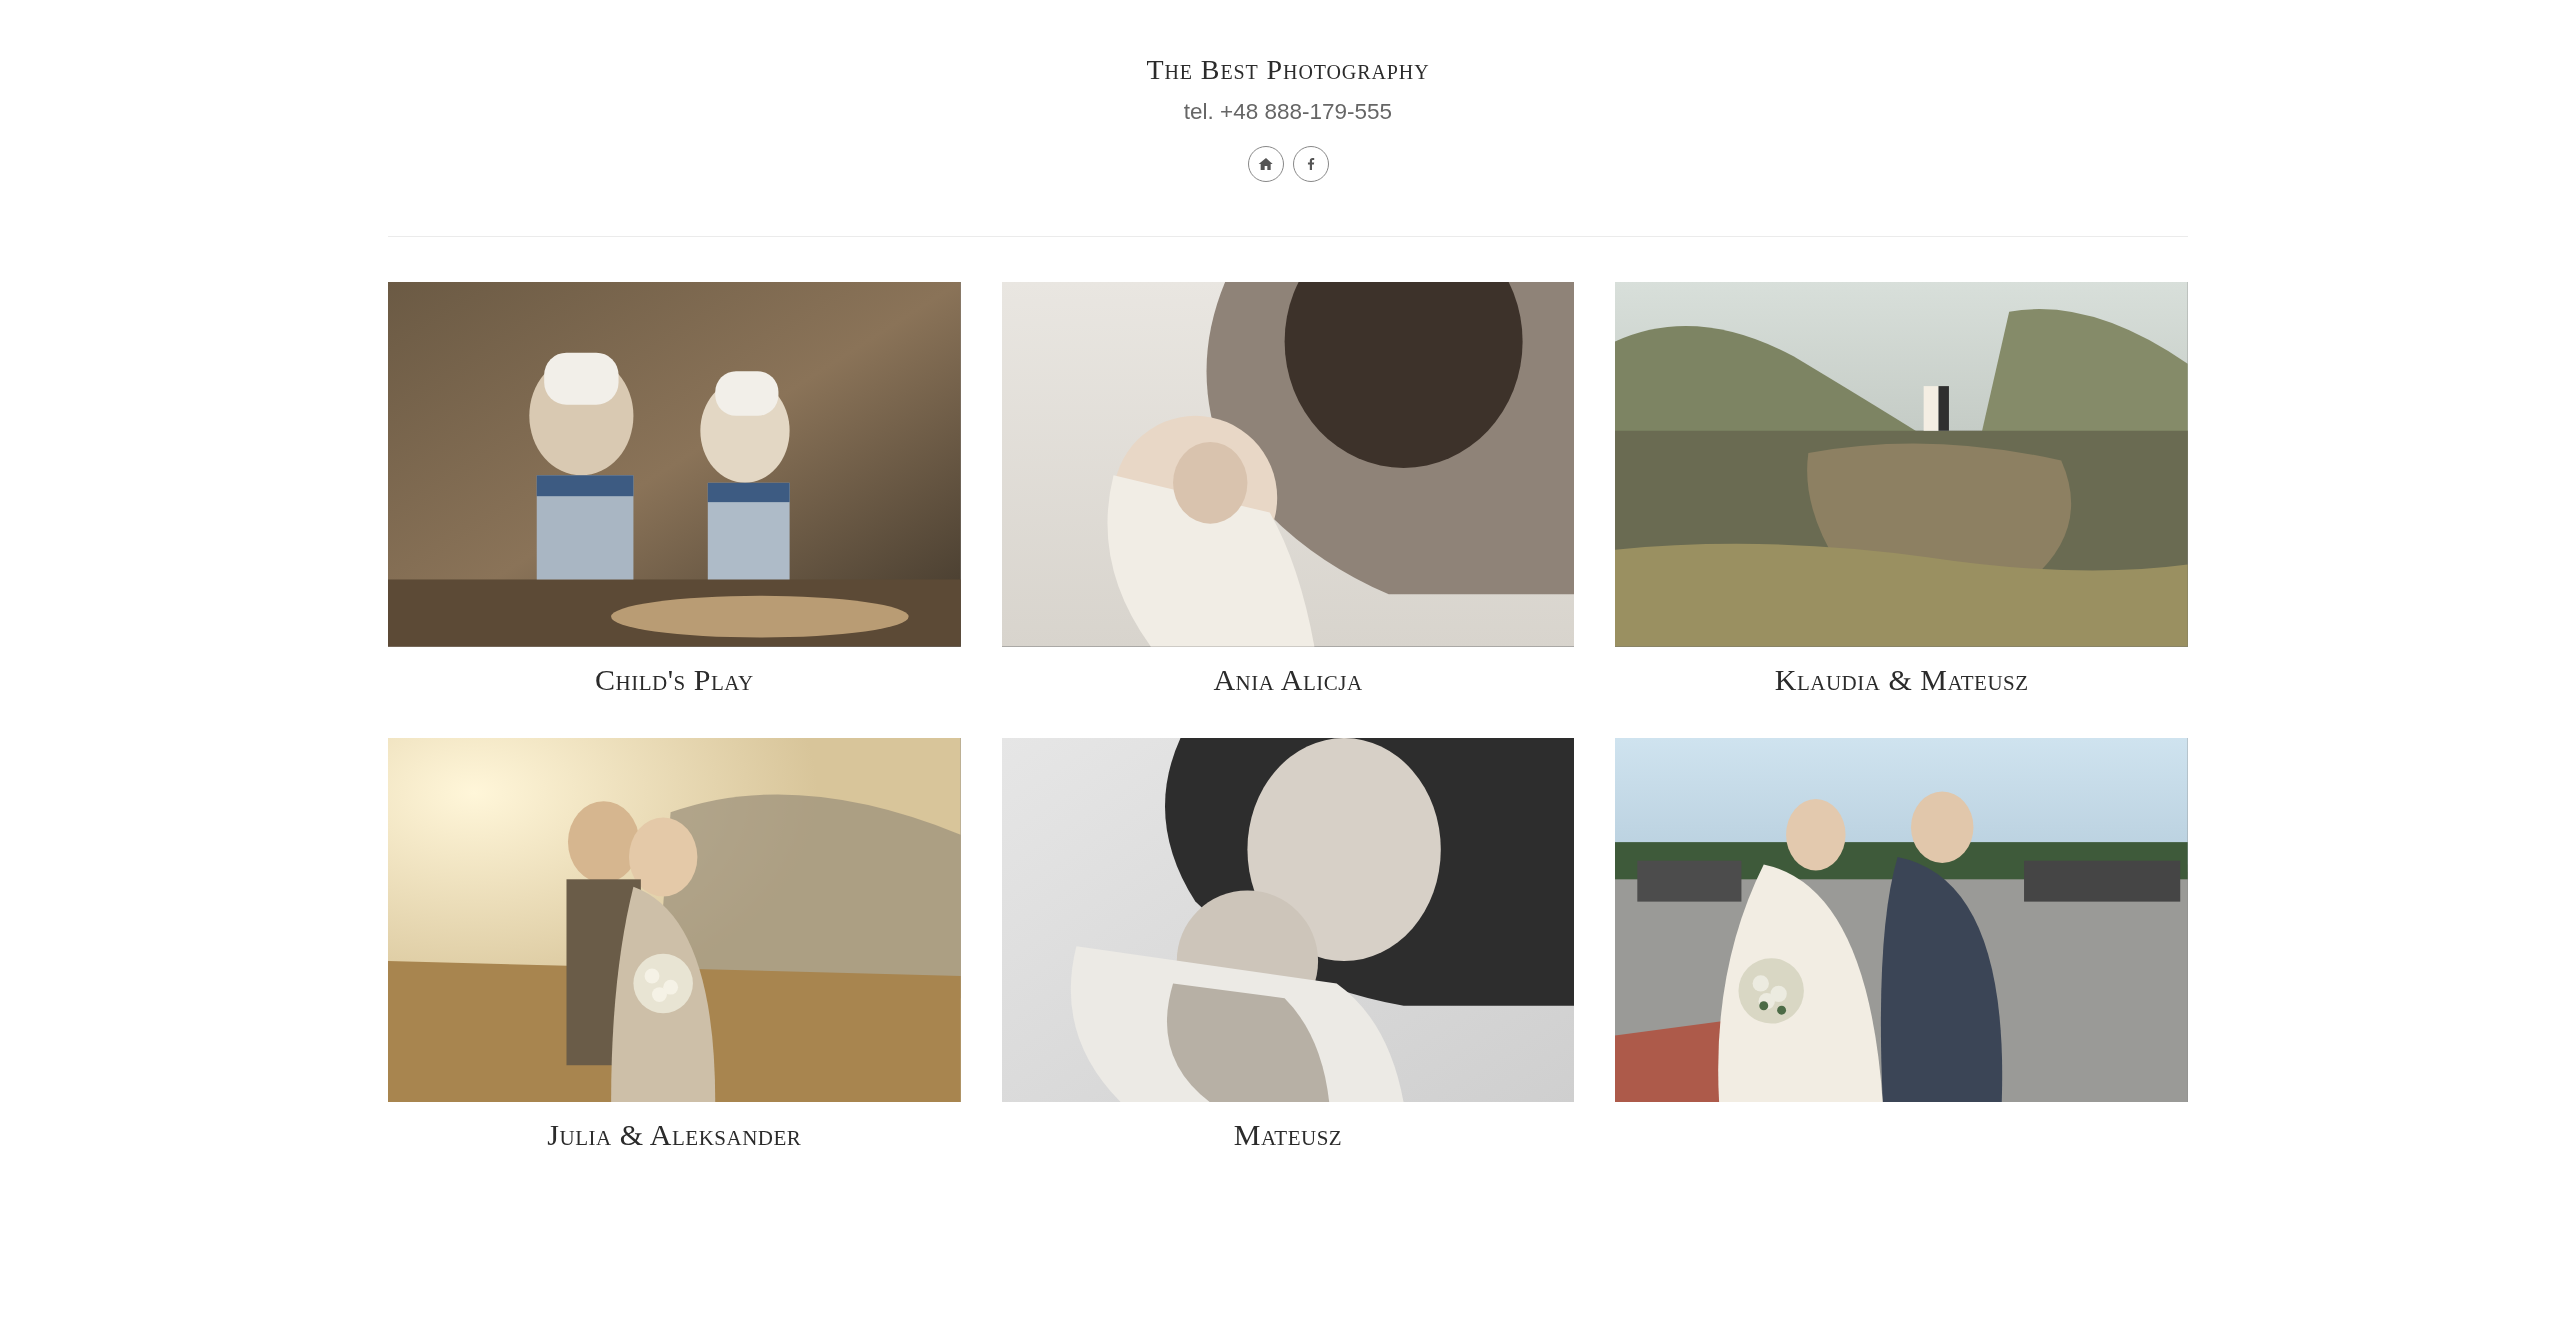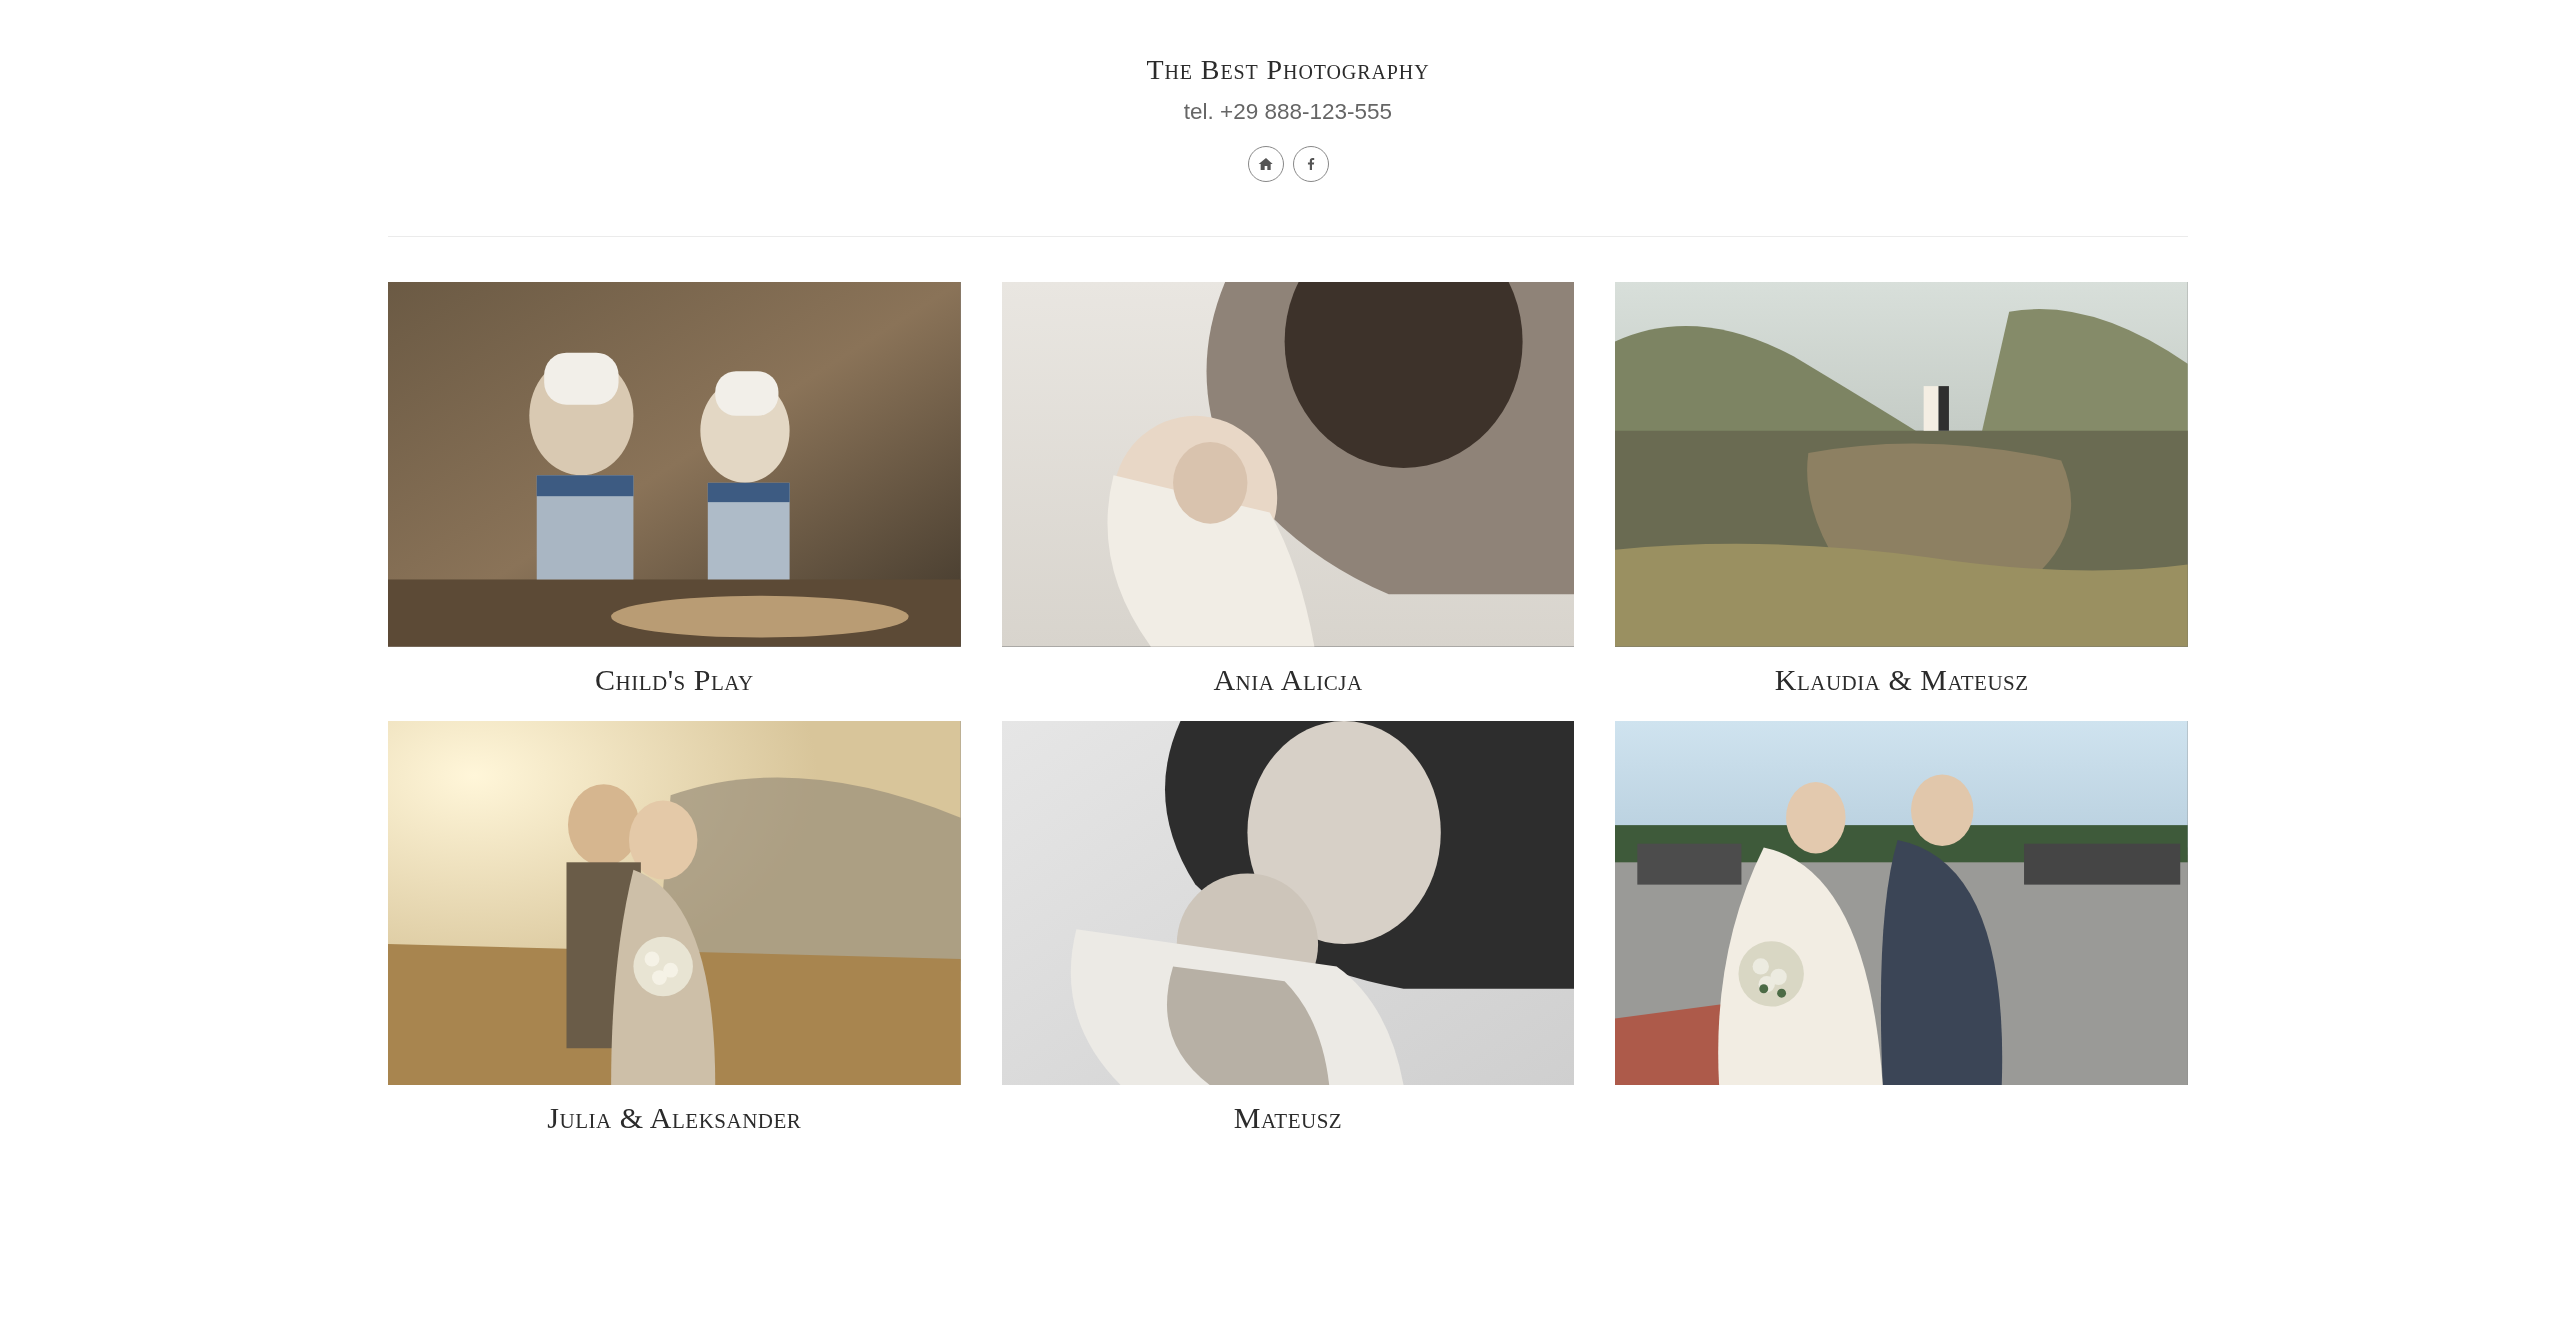--- a/index.html
+++ b/index.html
@@ -55,21 +55,21 @@
       color: #555555;
     }
     .social-icon svg {
       width: 16px;
       height: 16px;
       fill: currentColor;
     }
     .gallery {
       display: grid;
       grid-template-columns: repeat(3, 1fr);
-      gap: 24px 41px;
+      gap: 41px 41px;
     }
     .gallery-item {
       cursor: pointer;
     }
     .gallery-image {
       width: 100%;
       aspect-ratio: 770 / 490;
       background: #888;
       overflow: hidden;
       position: relative;
@@ -88,21 +88,21 @@
       color: #2b2b2b;
       margin-top: 16px;
     }
   </style>
 </head>
 <body>
 
 <div class="container">
   <header class="header">
     <h1 class="site-title">The Best Photography</h1>
-    <div class="phone">tel. +29 888-123-555</div>
+    <div class="phone">tel. +48 888-179-555</div>
     <div class="social-icons">
       <a class="social-icon">
         <svg viewBox="0 0 24 24">
             <path d="M12 3l10 9h-3v9h-5v-6h-4v6H4v-9H1l11-9z"></path>
           </svg>
       </a>
       <a class="social-icon">
         <svg viewBox="0 0 24 24">
             <path d="M13.5 21v-8.2h2.8l.42-3.2H13.5V7.5c0-.93.26-1.56 1.6-1.56h1.7V3.1c-.3-.04-1.3-.13-2.47-.13-2.44 0-4.11 1.49-4.11 4.22v2.4H7.4v3.2h2.82V21h3.28z"></path>
           </svg>

